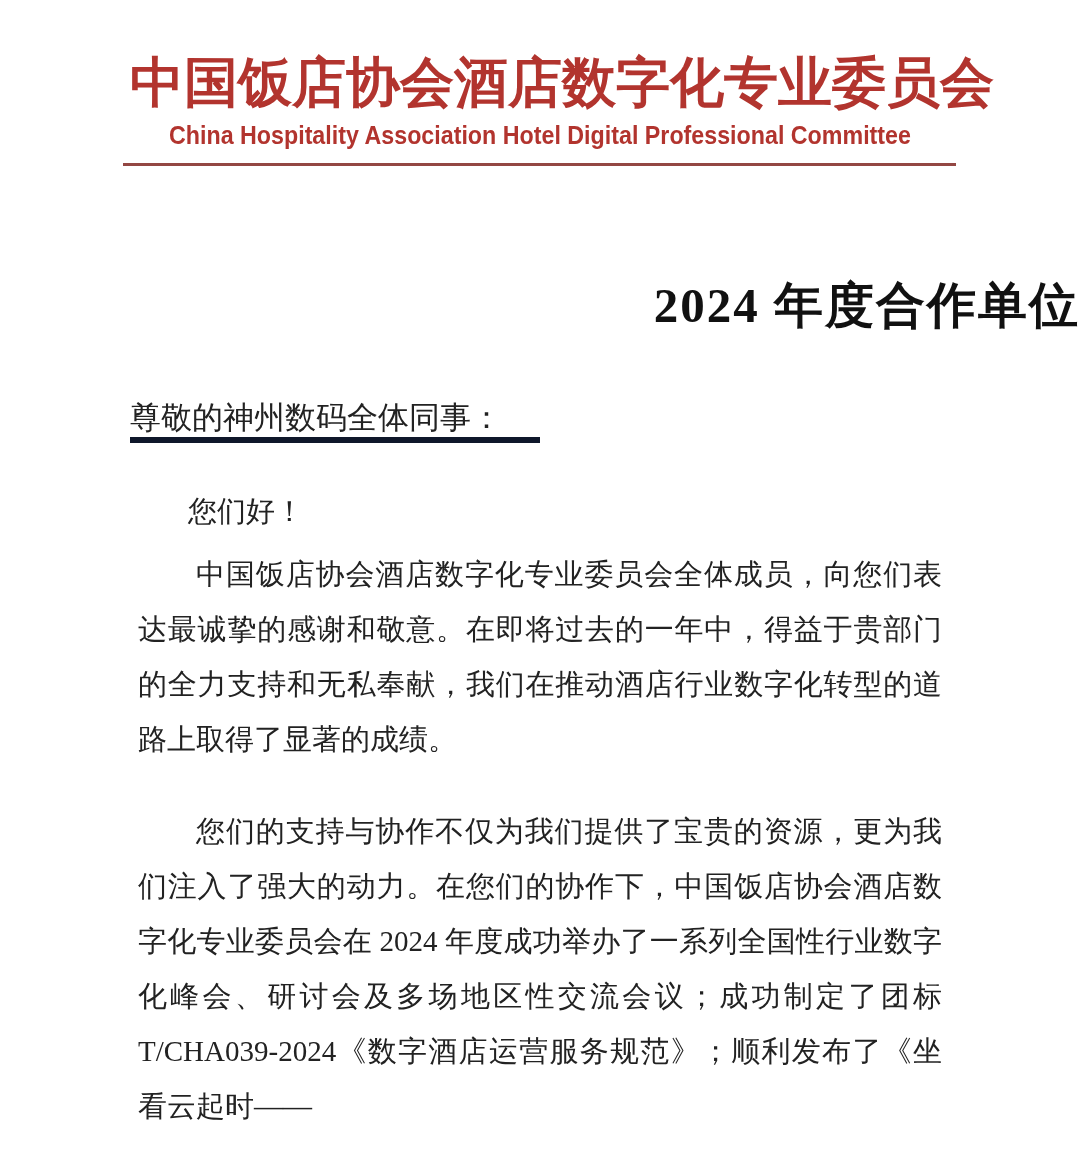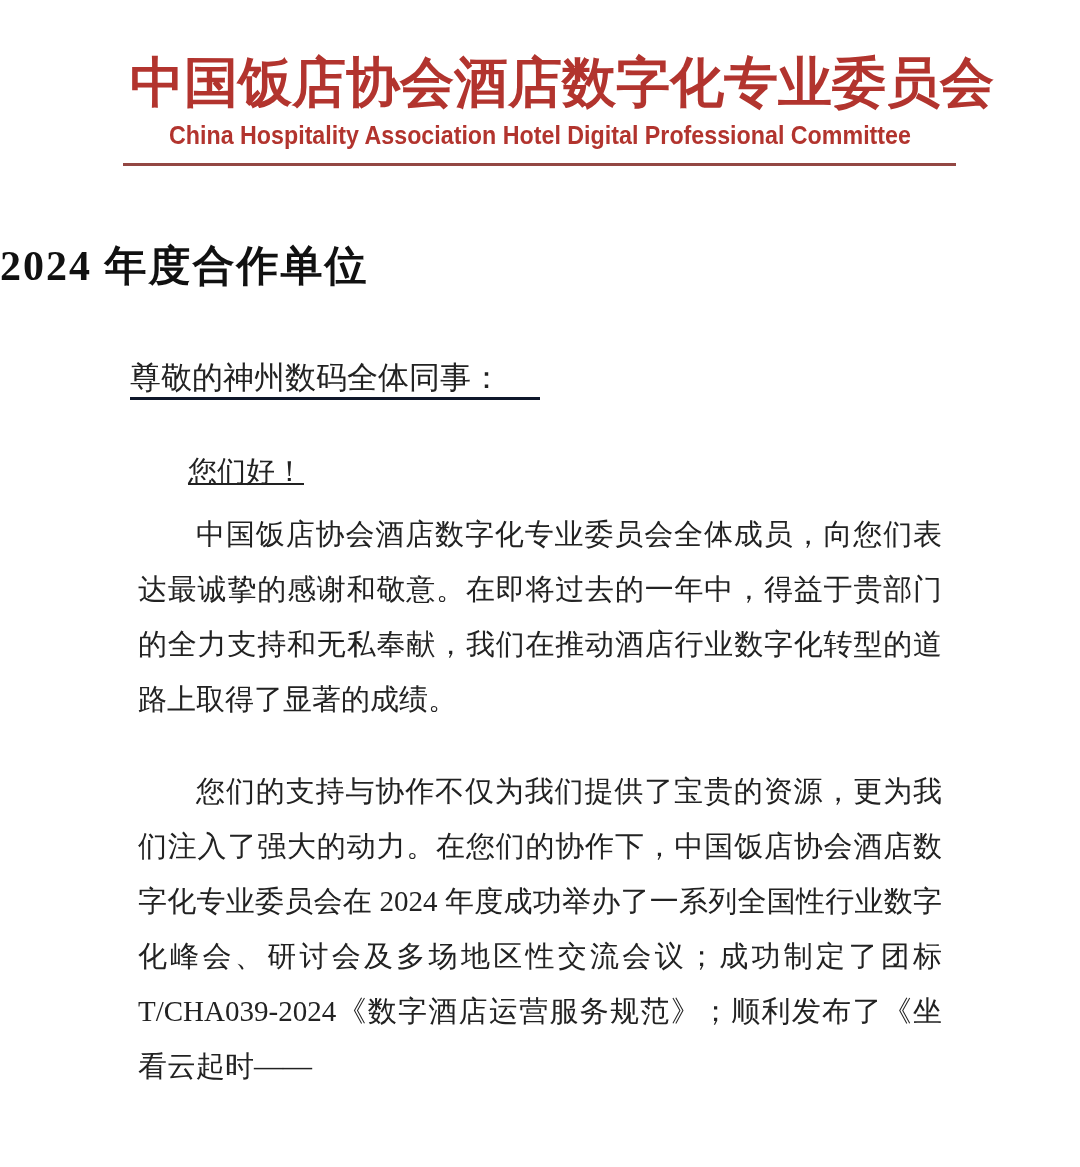--- a/index.html
+++ b/index.html
@@ -44,48 +44,47 @@
     transform-origin: 50% 50%;
   }
   .letterhead .rule {
     margin: 13px -6px 0 -7px;
     border: 0;
     border-top: 3px solid #934743;
     height: 0;
   }
   
   .doc-title {
-    margin-top: 69px;
-    text-align: left;
+    margin-top: 109px;
+    text-align: right;
     font-weight: 700;
-    font-size: 42px;
+    font-size: 49px;
     line-height: 62px;
     color: #111111;
     letter-spacing: 2px;
   }
   
   .content {
     margin: 0 130px;
     font-size: 29px;
     line-height: 55px;
     color: #222222;
   }
   .salutation {
     margin: 53px 0 0 0;
     font-size: 31px;
   }
   .salutation .underlined {
-    border-bottom: 3px solid #0f172a;
+    border-bottom: 6px solid #0f172a;
     padding-right: 38px;
     padding-bottom: 2px;
   }
   .greeting {
     margin: 39px 0 0 0;
     text-indent: 2em;
-    text-decoration: underline;
   }
   .para {
     margin: 8px;
     text-indent: 2em;
     text-align: justify;
   }
   .para.second {
     margin-top: 37px;
   }
 </style>

